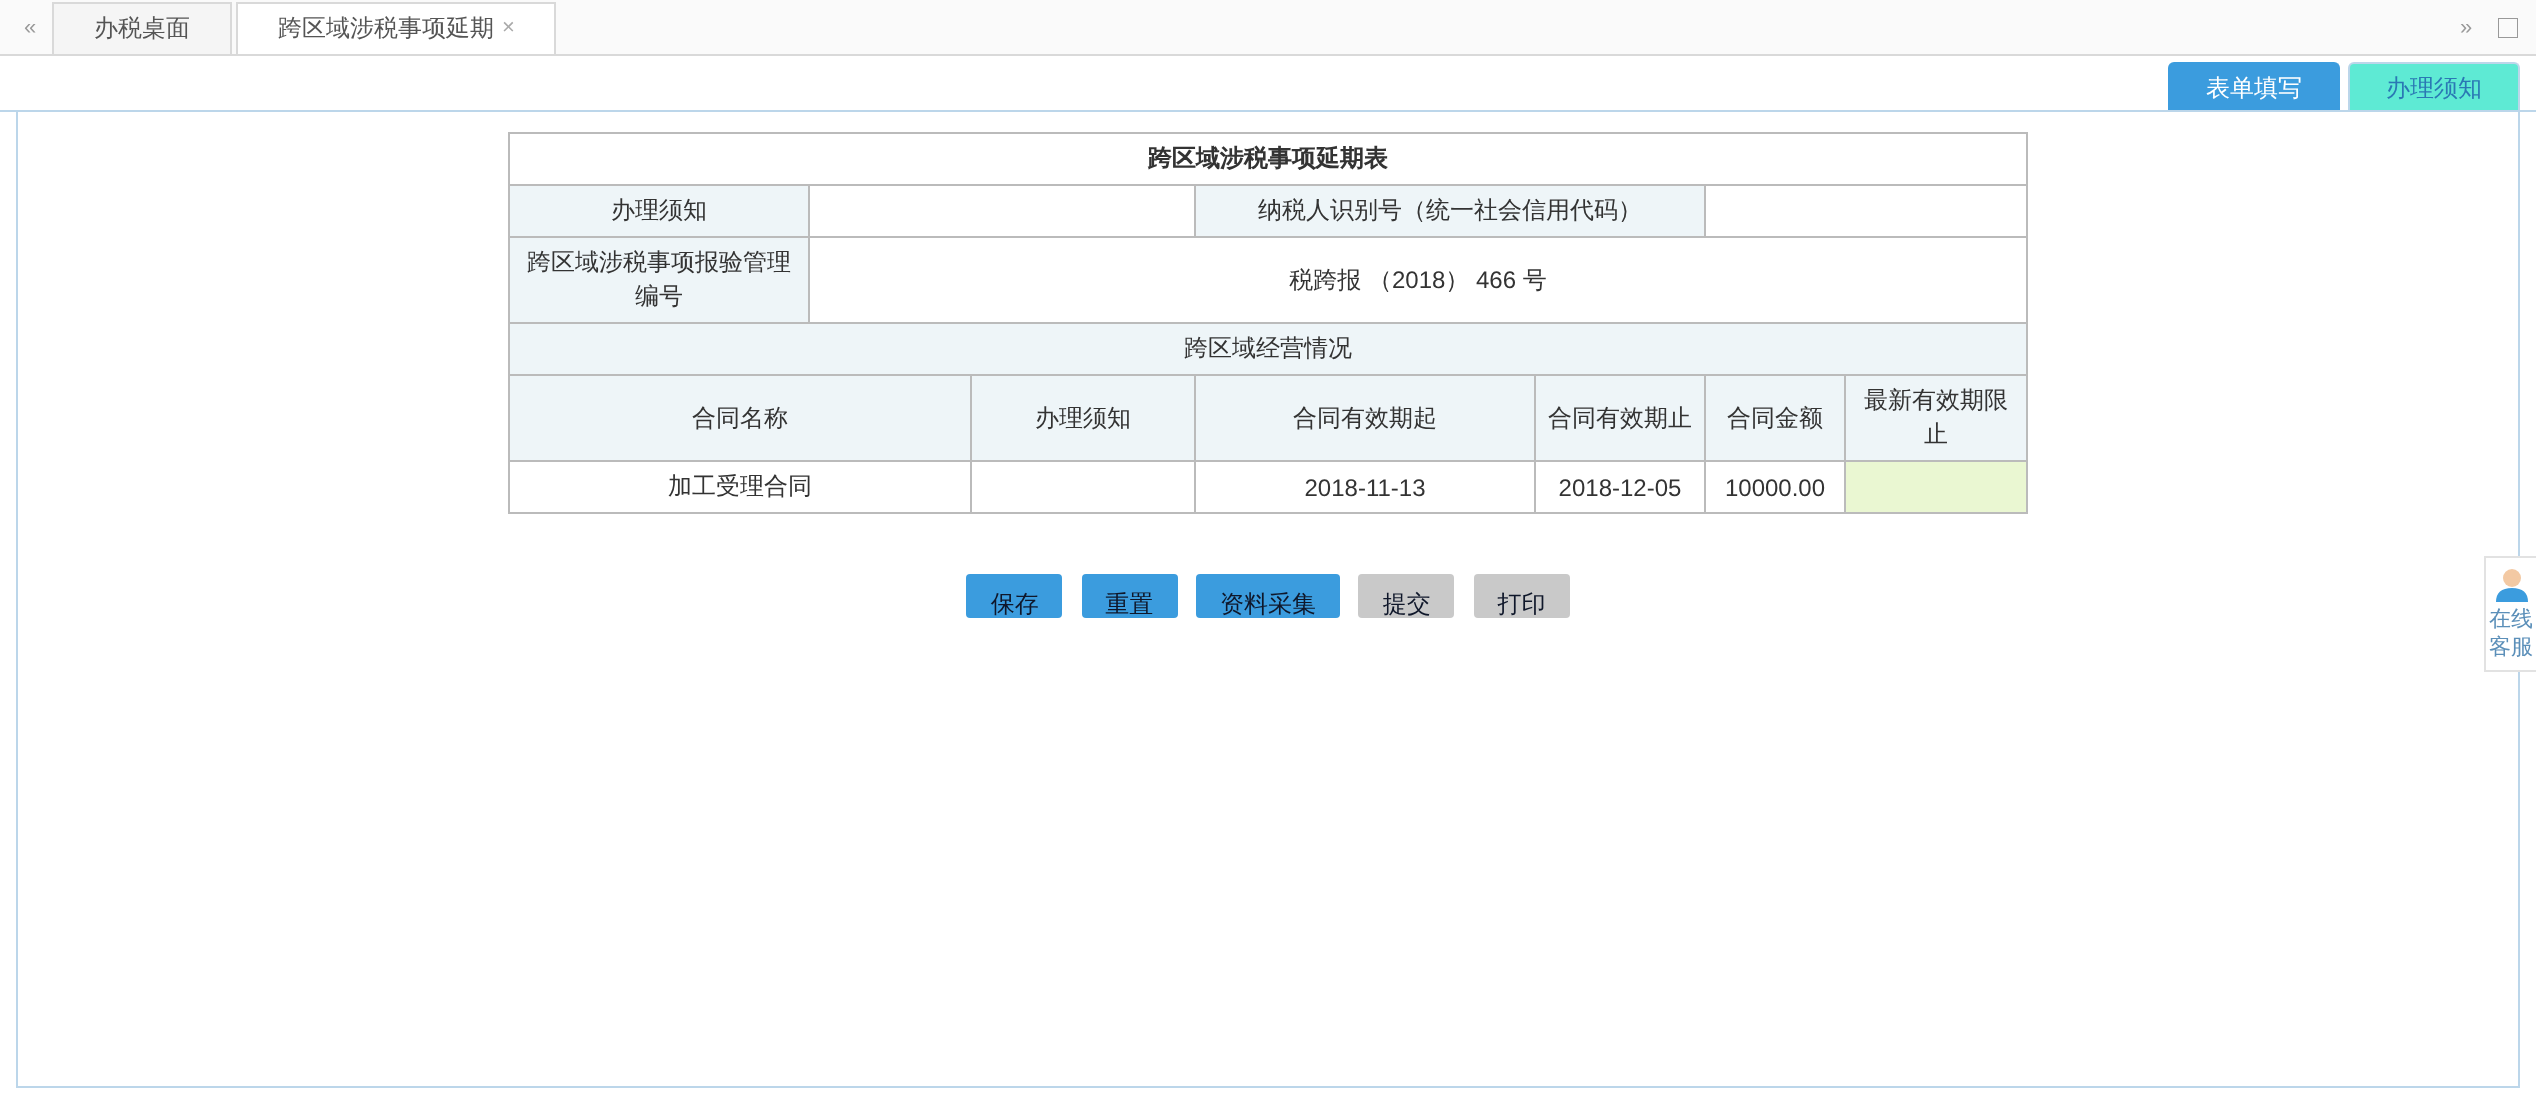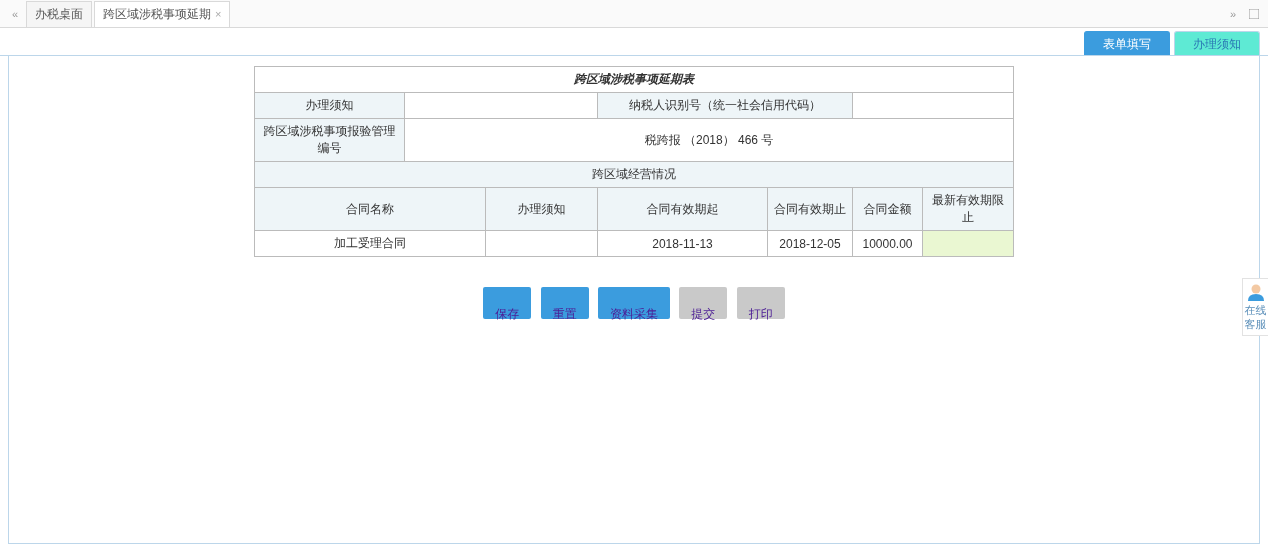--- a/index.html
+++ b/index.html
@@ -44,21 +44,21 @@
       text-align: center;
       color: #999;
       cursor: pointer;
     }
     .tab-nav-menu svg {
       vertical-align: middle;
     }
     .tab {
       height: 26px;
       line-height: 26px;
-      padding: 0 8px;
+      padding: 0 20px;
       border: 1px solid #d9d9d9;
       border-bottom: none;
       background: #f5f5f5;
       margin-right: 2px;
       cursor: pointer;
       display: flex;
       align-items: center;
       gap: 4px;
       font-size: 12px;
       color: #555;
@@ -110,21 +110,20 @@
       width: 760px;
     }
     .form-title-row td {
       border: 1px solid #bbb;
       text-align: center;
       font-weight: bold;
       font-family: SimSun, serif;
       font-size: 18px;
       padding: 10px 0;
       background: #fff;
-      font-style: italic;
     }
     .form-table td, .form-table th {
       border: 1px solid #bbb;
       padding: 4px 6px;
       font-size: 12px;
       text-align: center;
       height: 24px;
     }
     .label-cell {
       background: #eef5f8;
@@ -150,26 +149,26 @@
     }
     .button-bar {
       text-align: center;
       margin-top: 30px;
     }
     .btn {
       display: inline-block;
       min-width: 48px;
       height: 22px;
       line-height: 22px;
-      padding: 16px 12px;
+      padding: 4px 12px;
       margin: 0 3px;
       border: none;
       border-radius: 2px;
       font-size: 12px;
-      color: #4c1d95;
+      color: #0f172a;
       cursor: pointer;
     }
     .btn-primary {
       background: #3b9cde;
     }
     .btn-disabled {
       background: #c9c9c9;
       cursor: not-allowed;
     }
     .float-service {

